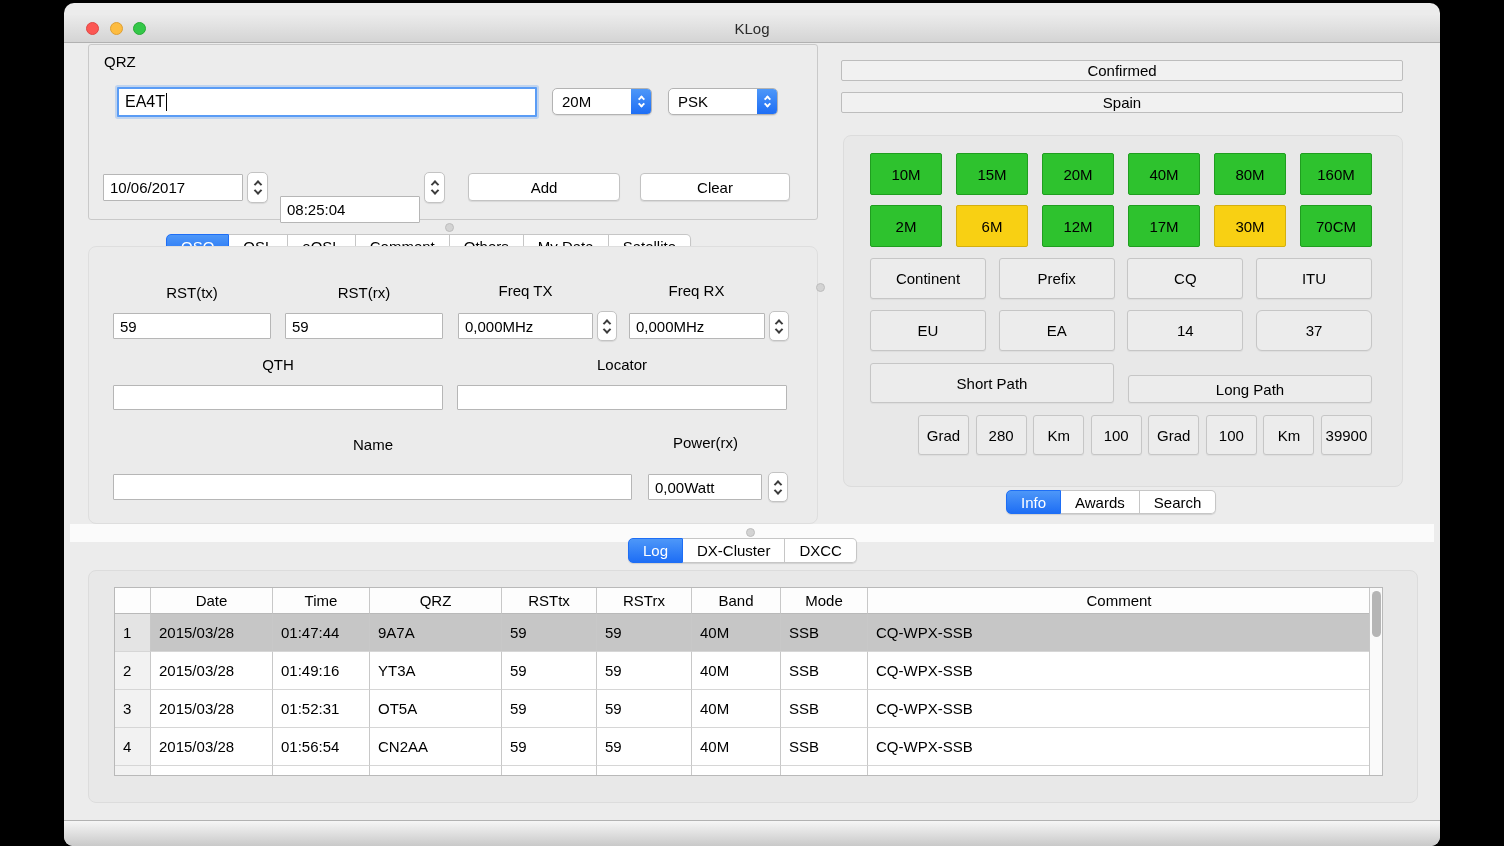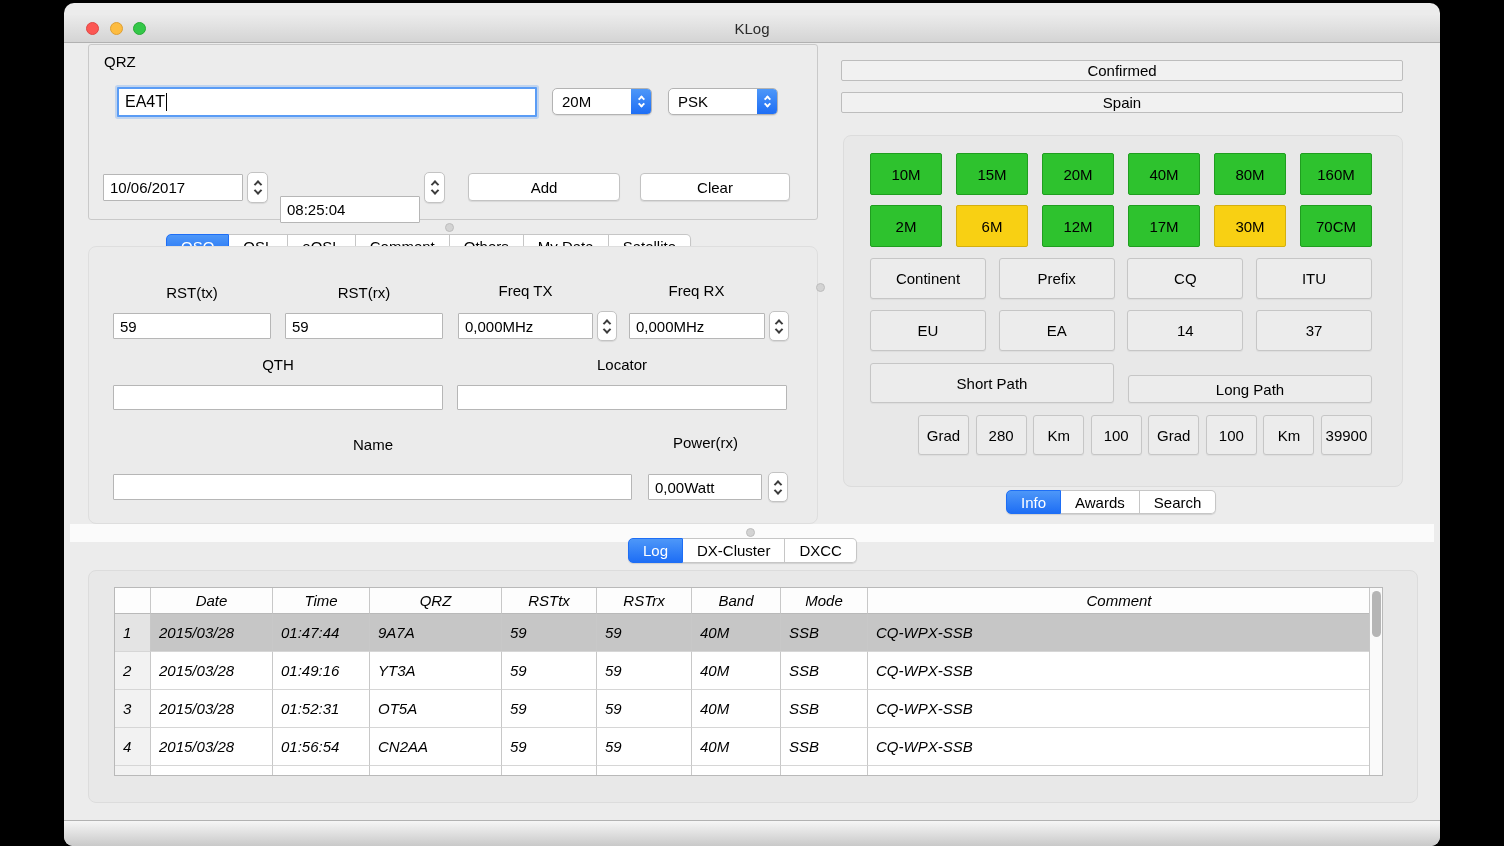--- a/index.html
+++ b/index.html
@@ -54,21 +54,21 @@
   
   .gridrow{position:absolute;display:flex;justify-content:space-between;}
   .gridbtn{background:#ececec;border:1px solid #c6c6c6;border-radius:3px;box-shadow:0 1px 1px rgba(0,0,0,.05);
     font-size:15px;display:flex;align-items:center;justify-content:center;}
   .flatbar{position:absolute;background:#f1f1f1;border:1px solid #bdbdbd;border-radius:2px;
     font-size:15px;display:flex;align-items:center;justify-content:center;}
   .dot{position:absolute;width:9px;height:9px;border-radius:50%;background:#d3d3d3;border:1px solid #bdbdbd;}
   
   #log-table{position:absolute;left:50px;top:584px;width:1269px;height:189px;background:#fff;
     border:1px solid #b9b9b9;overflow:hidden;}
-  .trow{display:flex;width:1384px;font-style:italic;}
+  .trow{display:flex;width:1384px;}
   .tcell{border-right:1px solid #c8c8c8;padding:0 8px;display:flex;align-items:center;
     font-size:15px;white-space:nowrap;overflow:hidden;}
   #thead .tcell{height:26px;justify-content:center;border-bottom:1px solid #b9b9b9;background:#fdfdfd;}
   .tbody-row .tcell{height:38px;border-bottom:1px solid #d6d6d6;background:#fff;}
   .tbody-row .tcell.numcell{background:#f2f2f2;justify-content:flex-start;}
   .tbody-row.selected .tcell{background:var(--selected-row);}
   .tbody-row.selected .tcell.numcell{background:#e4e4e4;}
   #vscroll{position:absolute;right:0;top:0;bottom:0;width:13px;background:#fafafa;border-left:1px solid #c8c8c8;}
   #vscroll .thumb{position:absolute;left:2px;top:3px;width:9px;height:46px;border-radius:5px;background:#b5b5b5;}
   
@@ -207,21 +207,21 @@
   <div class="gridrow" style="left:806px;top:255px;width:502px;height:41px;text-align:right;" id="dx-header-row">
       <div class="gridbtn" style="width: 116px;">Continent</div>
       <div class="gridbtn" style="width: 116px;">Prefix</div>
       <div class="gridbtn" style="width: 116px;">CQ</div>
       <div class="gridbtn" style="width: 116px;">ITU</div>
     </div>
   <div class="gridrow" style="left:806px;top:307px;width:502px;height:41px;" id="dx-value-row">
       <div class="gridbtn" style="width: 116px;">EU</div>
       <div class="gridbtn" style="width: 116px;">EA</div>
       <div class="gridbtn" style="width: 116px;">14</div>
-      <div class="gridbtn" style="width: 116px;">37</div>
+      <div class="gridbtn" style="width: 116px; border-radius: 6px;">37</div>
     </div>
   <div class="gridrow" style="left:806px;top:360px;width:502px;height:40px;">
     <div class="gridbtn" style="width:244px;">Short Path</div>
     <div class="gridbtn" style="width:244px;margin-top:12px;">Long Path</div>
   </div>
   <div class="gridrow" style="left:806px;top:412px;width:502px;height:40px;padding-left:48px;" id="path-stats-row">
       <div class="gridbtn" style="width: 51px;">Grad</div>
       <div class="gridbtn" style="width: 51px;">280</div>
       <div class="gridbtn" style="width: 51px;">Km</div>
       <div class="gridbtn" style="width: 51px;">100</div>

